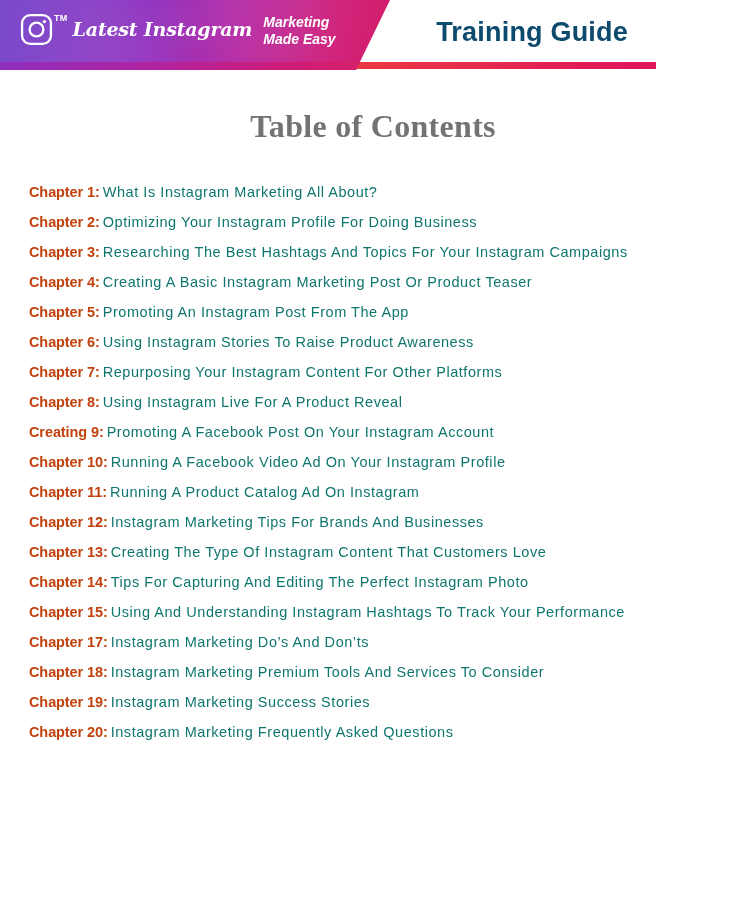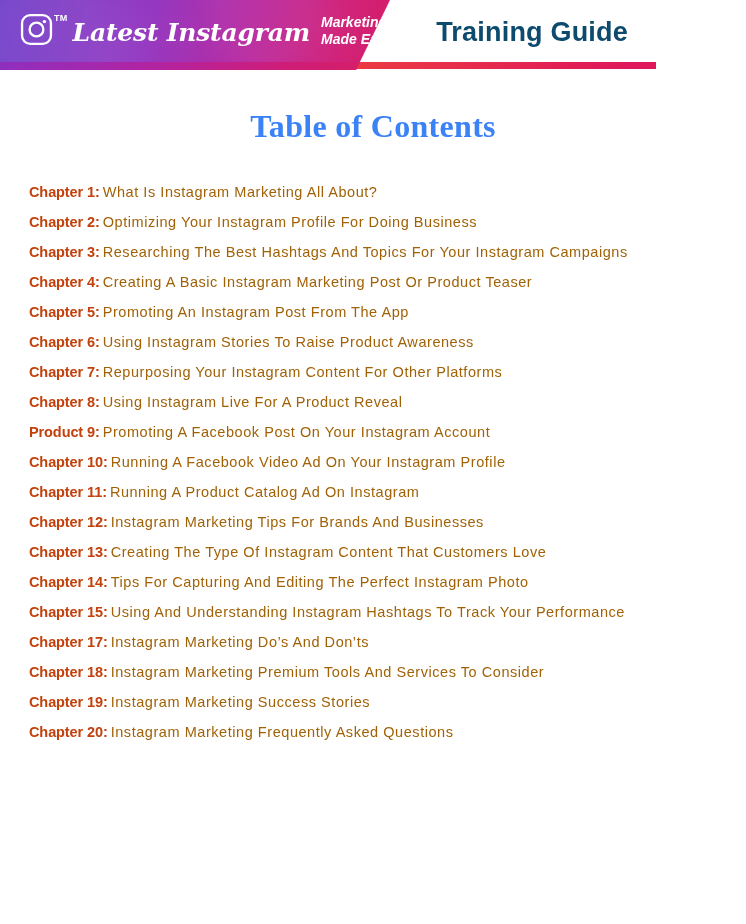--- a/index.html
+++ b/index.html
@@ -64,21 +64,21 @@
     font-weight: 700;
     line-height: 1;
     margin: 5px 0 0 1px;
     letter-spacing: .3px;
   }
   .brand-script {
     color: #ffffff;
     font-family: "DejaVu Serif", serif;
     font-style: italic;
     font-weight: 700;
-    font-size: 25px;
+    font-size: 19px;
     line-height: 1;
     margin: 11px 0 0 5px;
     white-space: nowrap;
     letter-spacing: -0.2px;
   }
   .tagline {
     margin: 5px 0 0 11px;
     color: #ffffff;
     font-family: Liberation Sans, sans-serif;
     font-style: italic;
@@ -125,21 +125,21 @@
   }
 
   
   .page-title {
     margin: 0;
     padding: 38px 0 0 0;
     text-align: center;
     font-family: "Liberation Serif", serif;
     font-weight: 700;
     font-size: 32px;
-    color: #3b82f6;
+    color: #737373;
     letter-spacing: .3px;
   }
 
   
   .toc {
     margin: 0;
     padding: 32px 0 0 29px;
     list-style: none;
   }
   .toc-item {
@@ -149,21 +149,21 @@
     color: #1c1c1c;
     white-space: nowrap;
   }
   .chapter-label {
     font-weight: 700;
     color: #c2410c;
     letter-spacing: -0.1px;
   }
   .chapter-title {
     font-weight: 400;
-    color: #a16207;
+    color: #0f766e;
     letter-spacing: .55px;
     margin-left: 3px;
   }
 </style>
 </head>
 <body>
 
 <div class="header">
   <div class="header-shape"></div>
 
@@ -191,21 +191,21 @@
 
 <ul class="toc">
     <li class="toc-item"><span class="chapter-label">Chapter 1:</span><span class="chapter-title">What Is Instagram Marketing All About?</span></li>
     <li class="toc-item"><span class="chapter-label">Chapter 2:</span><span class="chapter-title">Optimizing Your Instagram Profile For Doing Business</span></li>
     <li class="toc-item"><span class="chapter-label">Chapter 3:</span><span class="chapter-title">Researching The Best Hashtags And Topics For Your Instagram Campaigns</span></li>
     <li class="toc-item"><span class="chapter-label">Chapter 4:</span><span class="chapter-title">Creating A Basic Instagram Marketing Post Or Product Teaser</span></li>
     <li class="toc-item"><span class="chapter-label">Chapter 5:</span><span class="chapter-title">Promoting An Instagram Post From The App</span></li>
     <li class="toc-item"><span class="chapter-label">Chapter 6:</span><span class="chapter-title">Using Instagram Stories To Raise Product Awareness</span></li>
     <li class="toc-item"><span class="chapter-label">Chapter 7:</span><span class="chapter-title">Repurposing Your Instagram Content For Other Platforms</span></li>
     <li class="toc-item"><span class="chapter-label">Chapter 8:</span><span class="chapter-title">Using Instagram Live For A Product Reveal</span></li>
-    <li class="toc-item"><span class="chapter-label">Product 9:</span><span class="chapter-title">Promoting A Facebook Post On Your Instagram Account</span></li>
+    <li class="toc-item"><span class="chapter-label">Creating 9:</span><span class="chapter-title">Promoting A Facebook Post On Your Instagram Account</span></li>
     <li class="toc-item"><span class="chapter-label">Chapter 10:</span><span class="chapter-title">Running A Facebook Video Ad On Your Instagram Profile</span></li>
     <li class="toc-item"><span class="chapter-label">Chapter 11:</span><span class="chapter-title">Running A Product Catalog Ad On Instagram</span></li>
     <li class="toc-item"><span class="chapter-label">Chapter 12:</span><span class="chapter-title">Instagram Marketing Tips For Brands And Businesses</span></li>
     <li class="toc-item"><span class="chapter-label">Chapter 13:</span><span class="chapter-title">Creating The Type Of Instagram Content That Customers Love</span></li>
     <li class="toc-item"><span class="chapter-label">Chapter 14:</span><span class="chapter-title">Tips For Capturing And Editing The Perfect Instagram Photo</span></li>
     <li class="toc-item"><span class="chapter-label">Chapter 15:</span><span class="chapter-title">Using And Understanding Instagram Hashtags To Track Your Performance</span></li>
     <li class="toc-item"><span class="chapter-label">Chapter 17:</span><span class="chapter-title">Instagram Marketing Do’s And Don’ts</span></li>
     <li class="toc-item"><span class="chapter-label">Chapter 18:</span><span class="chapter-title">Instagram Marketing Premium Tools And Services To Consider</span></li>
     <li class="toc-item"><span class="chapter-label">Chapter 19:</span><span class="chapter-title">Instagram Marketing Success Stories</span></li>
     <li class="toc-item"><span class="chapter-label">Chapter 20:</span><span class="chapter-title">Instagram Marketing Frequently Asked Questions</span></li>

